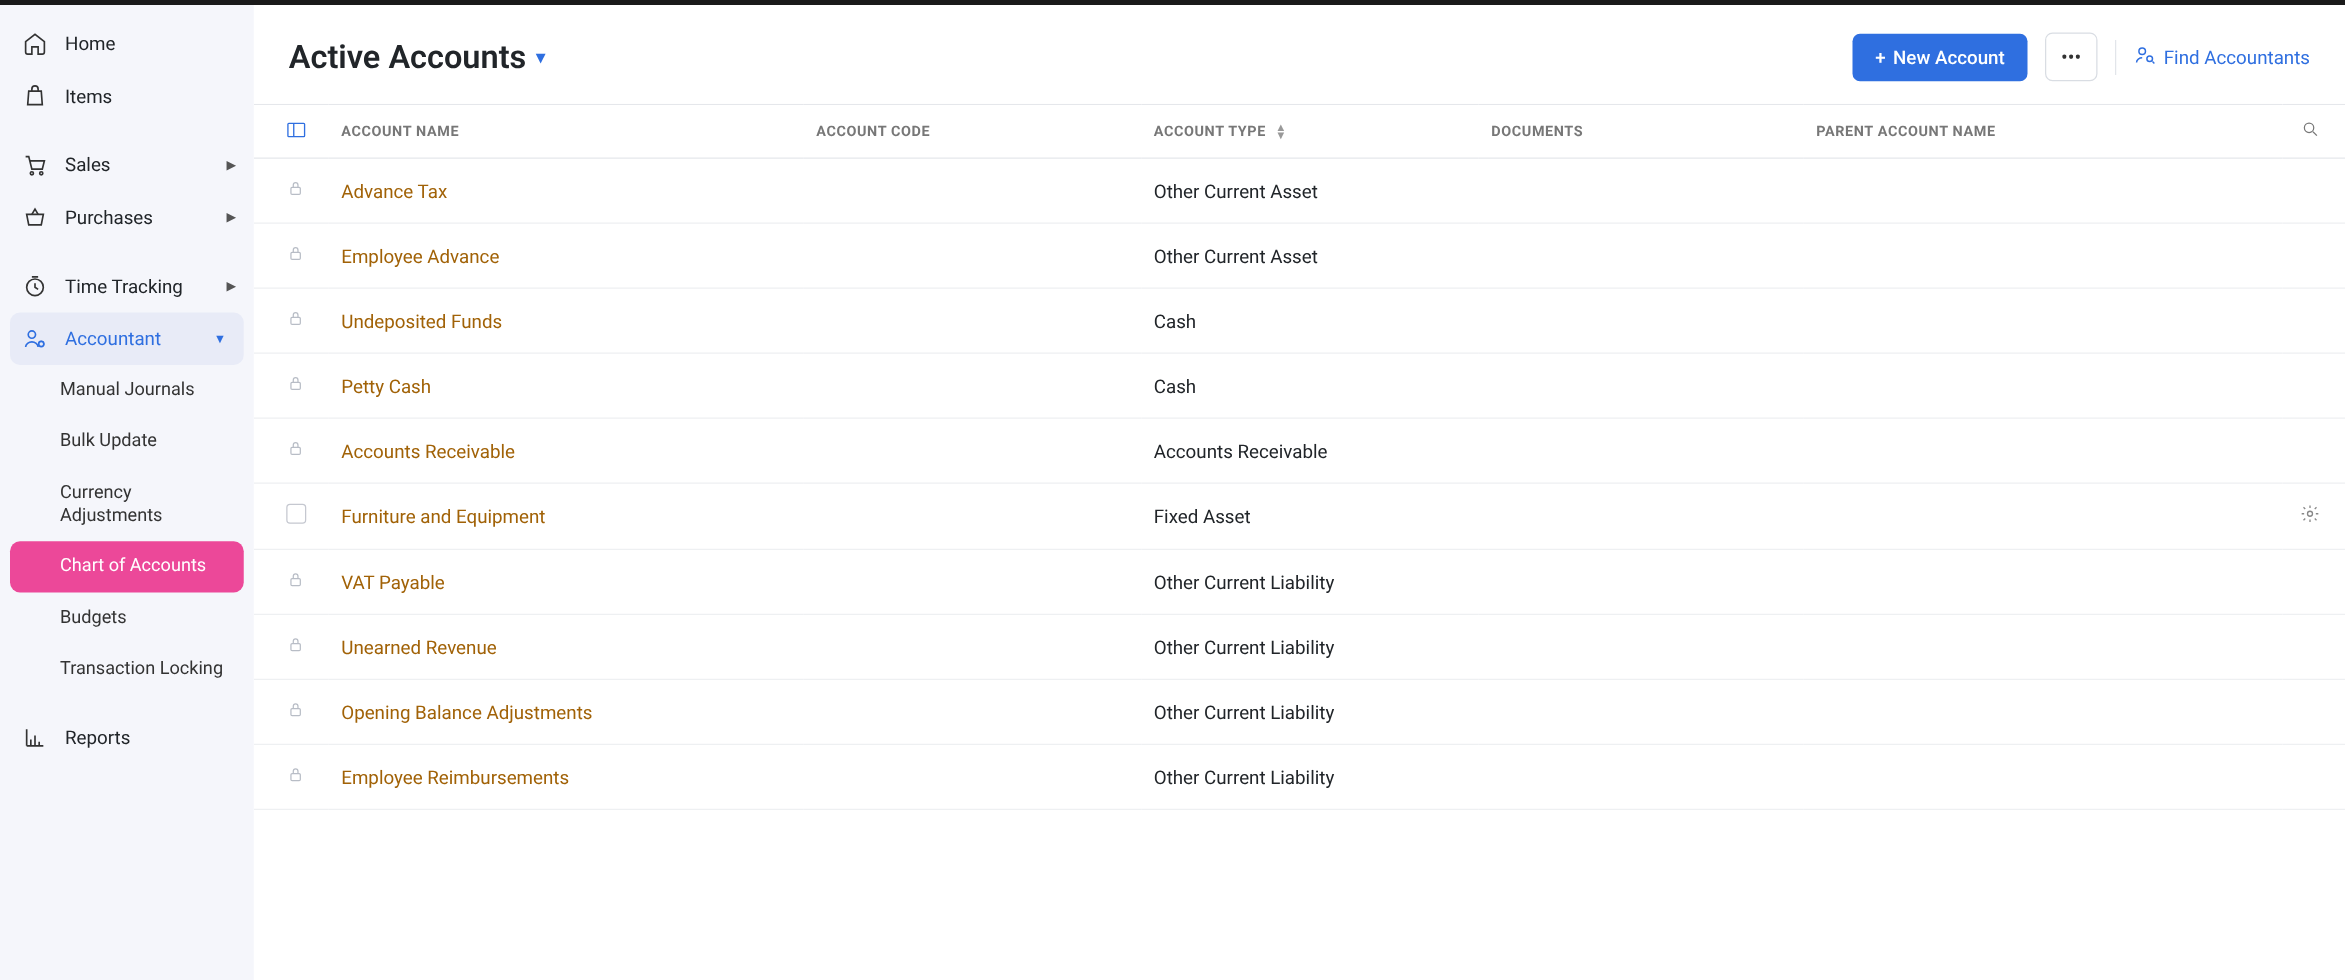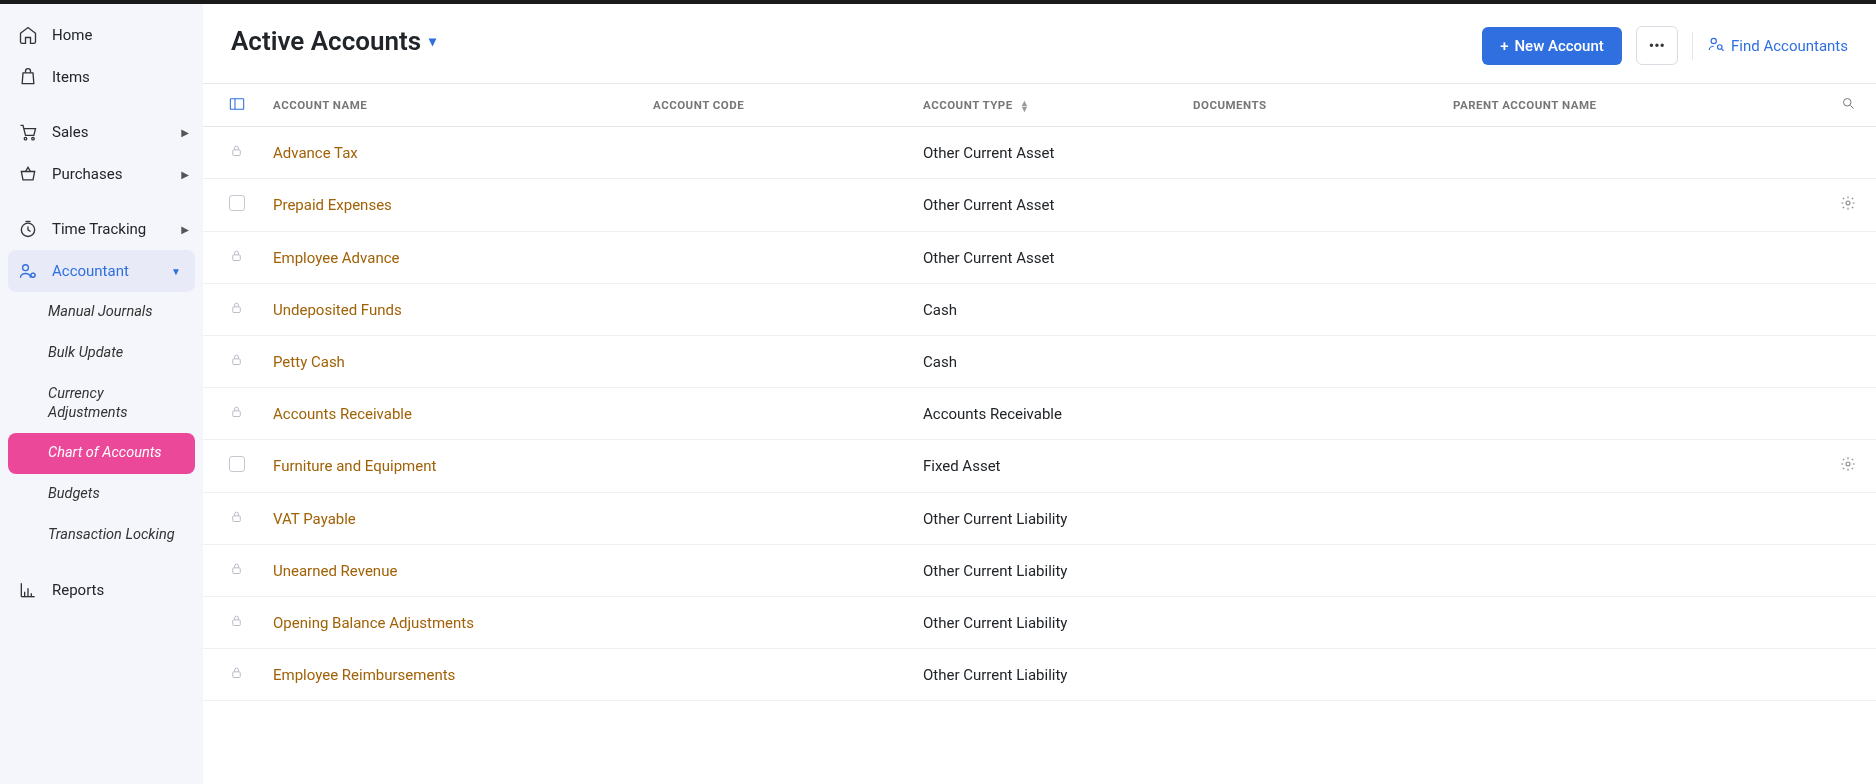--- a/index.html
+++ b/index.html
@@ -10,25 +10,25 @@
 .sidebar-wrap::-webkit-scrollbar { width:14px; }
 .sidebar-wrap::-webkit-scrollbar-track { background:#e8eaf2; }
 .sidebar-wrap::-webkit-scrollbar-thumb { background:#c5c8d5; border-radius:0; }
 .sidebar { padding:10px 0; }
 .nav-item { display:flex; align-items:center; padding:11px 18px; cursor:pointer; color:#212529; font-size:15px; position:relative; }
 .nav-item .icon { width:20px; height:20px; margin-right:14px; display:flex; align-items:center; justify-content:center; flex:0 0 20px; }
 .nav-item .chev { position:absolute; right:14px; font-size:10px; color:#555; }
 .nav-item.active-parent { background:#e8ebf7; color:#2f6fe0; border-radius:8px; margin:0 8px; padding-left:10px; padding-right:10px; }
 .nav-item.active-parent .icon svg { stroke:#2f6fe0; }
 .nav-item.active-parent .chev { color:#2f6fe0; }
-.sub-item { padding:11px 18px 11px 48px; font-size:14.5px; color:#333; cursor:pointer; line-height:1.3;font-style:italic; }
+.sub-item { padding:11px 18px 11px 48px; font-size:14.5px; color:#333; cursor:pointer; line-height:1.3; }
 .sub-item.active { background:#ec4899; color:#fff; border-radius:8px; margin:0 8px; padding-left:40px; }
 .divider { height:1px; background:transparent; margin:6px 0; }
 .main { flex:1; display:flex; flex-direction:column; overflow:hidden; }
-.page-header { display:flex; align-items:flex-start; padding:22px 28px 18px 28px; }
+.page-header { display:flex; align-items:center; padding:22px 28px 18px 28px; }
 .page-title { font-size:26px; font-weight:600; display:flex; align-items:center; gap:8px; }
 .page-title .dd { color:#2f6fe0; font-size:14px; }
 .header-actions { margin-left:auto; display:flex; align-items:center; gap:14px; }
 .btn-primary { background:#2f6fe0; color:#fff; border:none; border-radius:6px; padding:10px 18px; font-size:15px; font-weight:500; cursor:pointer; display:flex; align-items:center; gap:6px; }
 .btn-icon { background:#fff; border:1px solid #d9dde3; border-radius:6px; padding:9px 12px; cursor:pointer; font-size:16px; color:#333; display:flex; align-items:center; justify-content:center; }
 .vdiv { width:1px; height:28px; background:#e2e5ea; }
 .link { color:#2f6fe0; font-size:15px; cursor:pointer; display:flex; align-items:center; gap:6px; }
 .table-wrap { flex:1; overflow-y:auto; }
 table { width:100%; border-collapse:collapse; }
 thead th { text-align:left; font-size:11.5px; font-weight:700; letter-spacing:0.5px; color:#777; padding:12px 10px; border-bottom:1px solid #e5e7eb; border-top:1px solid #e5e7eb; background:#fff; text-transform:uppercase; }
@@ -195,32 +195,20 @@
                     <path d="M9 11V8a3 3 0 0 1 6 0v3"></path>
                   </svg></span></td>
               <td><span class="acct-link">Advance Tax</span></td>
               <td></td>
               <td>Other Current Asset</td>
               <td></td>
               <td></td>
               <td class="gear-cell"></td>
             </tr>
             <tr>
-              <td class="first"><span class="checkbox"></span></td>
-              <td><span class="acct-link">Prepaid Expenses</span></td>
-              <td></td>
-              <td>Other Current Asset</td>
-              <td></td>
-              <td></td>
-              <td class="gear-cell"><span><svg width="16" height="16" viewBox="0 0 24 24" style="stroke:#888">
-                    <circle cx="12" cy="12" r="3"></circle>
-                    <path d="M12 2v3M12 19v3M4.2 4.2l2.1 2.1M17.7 17.7l2.1 2.1M2 12h3M19 12h3M4.2 19.8l2.1-2.1M17.7 6.3l2.1-2.1"></path>
-                  </svg></span></td>
-            </tr>
-            <tr>
               <td class="first"><span class="lock-ico"><svg width="15" height="15" viewBox="0 0 24 24" style="stroke:#b8bdc6">
                     <rect x="6" y="11" width="12" height="9" rx="1.5"></rect>
                     <path d="M9 11V8a3 3 0 0 1 6 0v3"></path>
                   </svg></span></td>
               <td><span class="acct-link">Employee Advance</span></td>
               <td></td>
               <td>Other Current Asset</td>
               <td></td>
               <td></td>
               <td class="gear-cell"></td>

